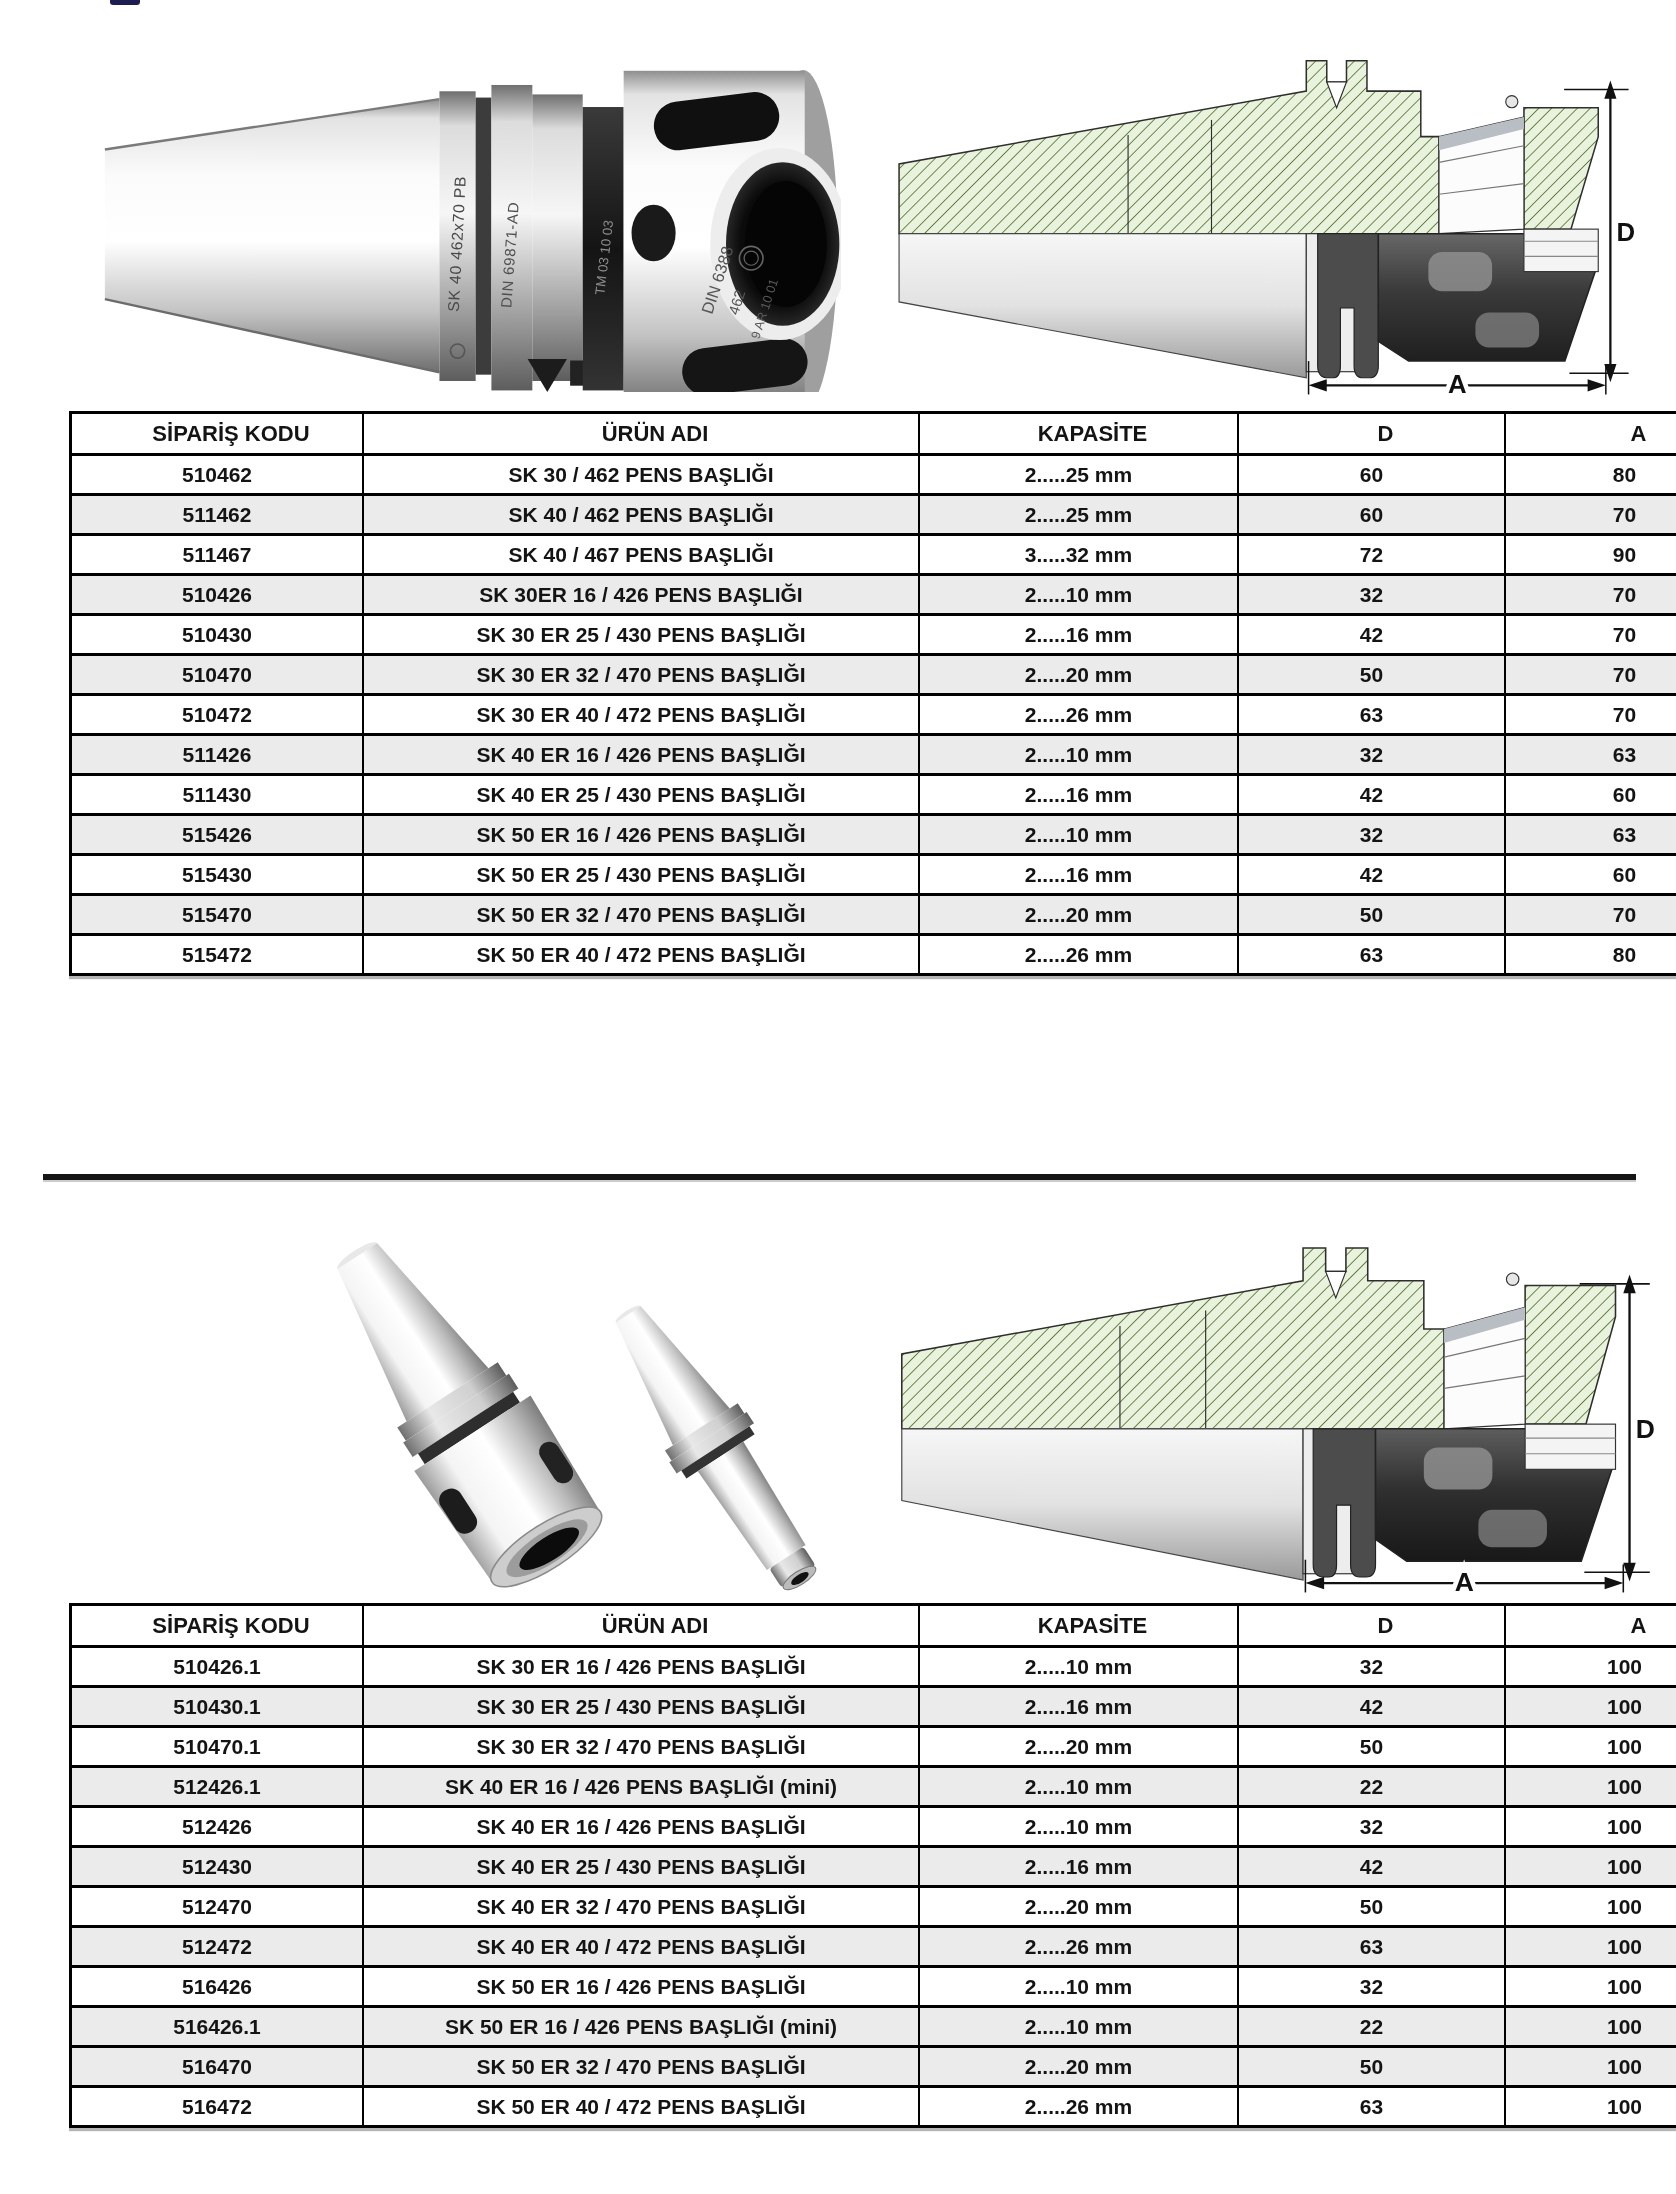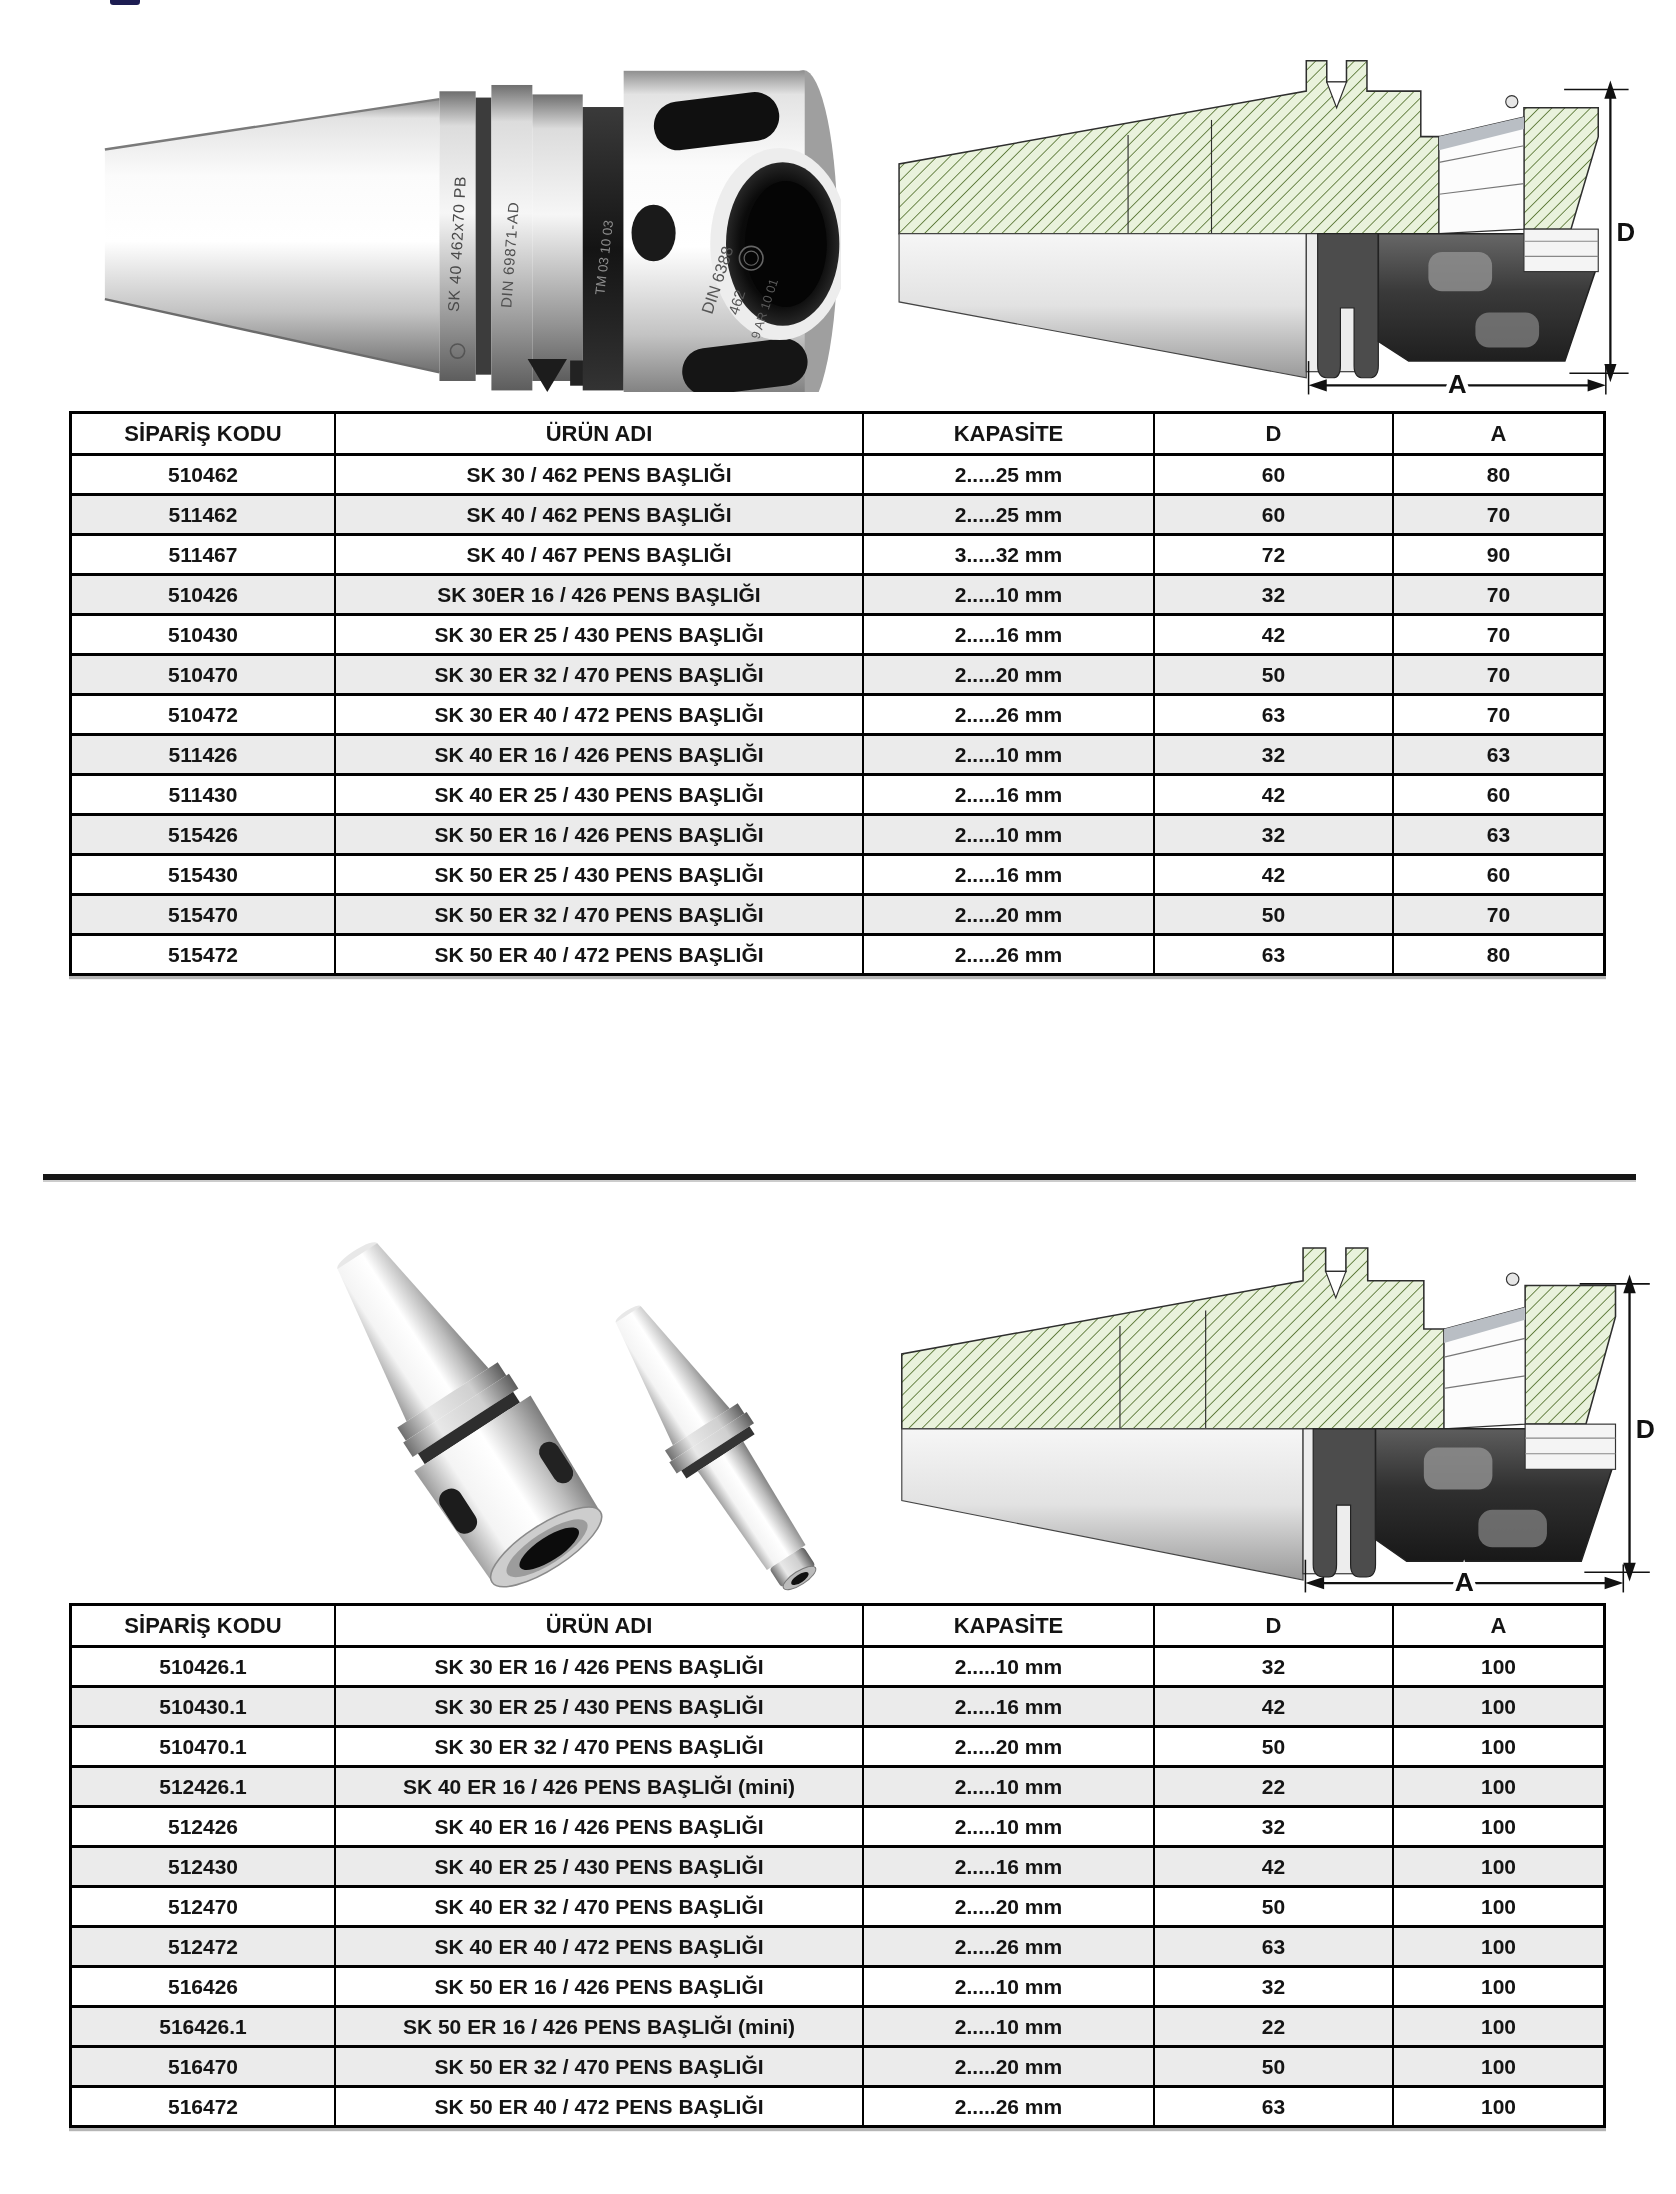--- a/index.html
+++ b/index.html
@@ -14,21 +14,21 @@
     border:3.9px solid #000;background:#fff;
     box-shadow:0 3.2px 0 #b5b5b5;
   }
   table.datatable th, table.datatable td{
     border-left:2.4px solid #000;border-right:2.4px solid #000;
     border-top:3.2px solid #000;border-bottom:3.2px solid #000;
     text-align:center;vertical-align:middle;
     font-weight:700;color:#141414;
     padding:0;overflow:hidden;white-space:nowrap;
   }
-  table.datatable th{height:39px;font-size:22px;background:#ffffff;border-bottom-width:3.9px;}
+  table.datatable th{height:39px;font-size:22px;background:#ffffff;border-bottom-width:3.9px;padding-left:28px;}
   table.datatable td{height:37px;font-size:21px;}
   table.datatable tr.alt td{background:#ebebeb;}
   table.datatable th:nth-child(1), table.datatable td:nth-child(1){width:262px;}
   table.datatable th:nth-child(2), table.datatable td:nth-child(2){width:526px;}
   table.datatable th:nth-child(3), table.datatable td:nth-child(3){width:289px;}
   table.datatable th:nth-child(4), table.datatable td:nth-child(4){width:237px;}
   table.datatable th:nth-child(5), table.datatable td:nth-child(5){width:209px;}
   
   .divider{
     left:43px;top:1174px;width:1593px;height:6.3px;background:#161616;

